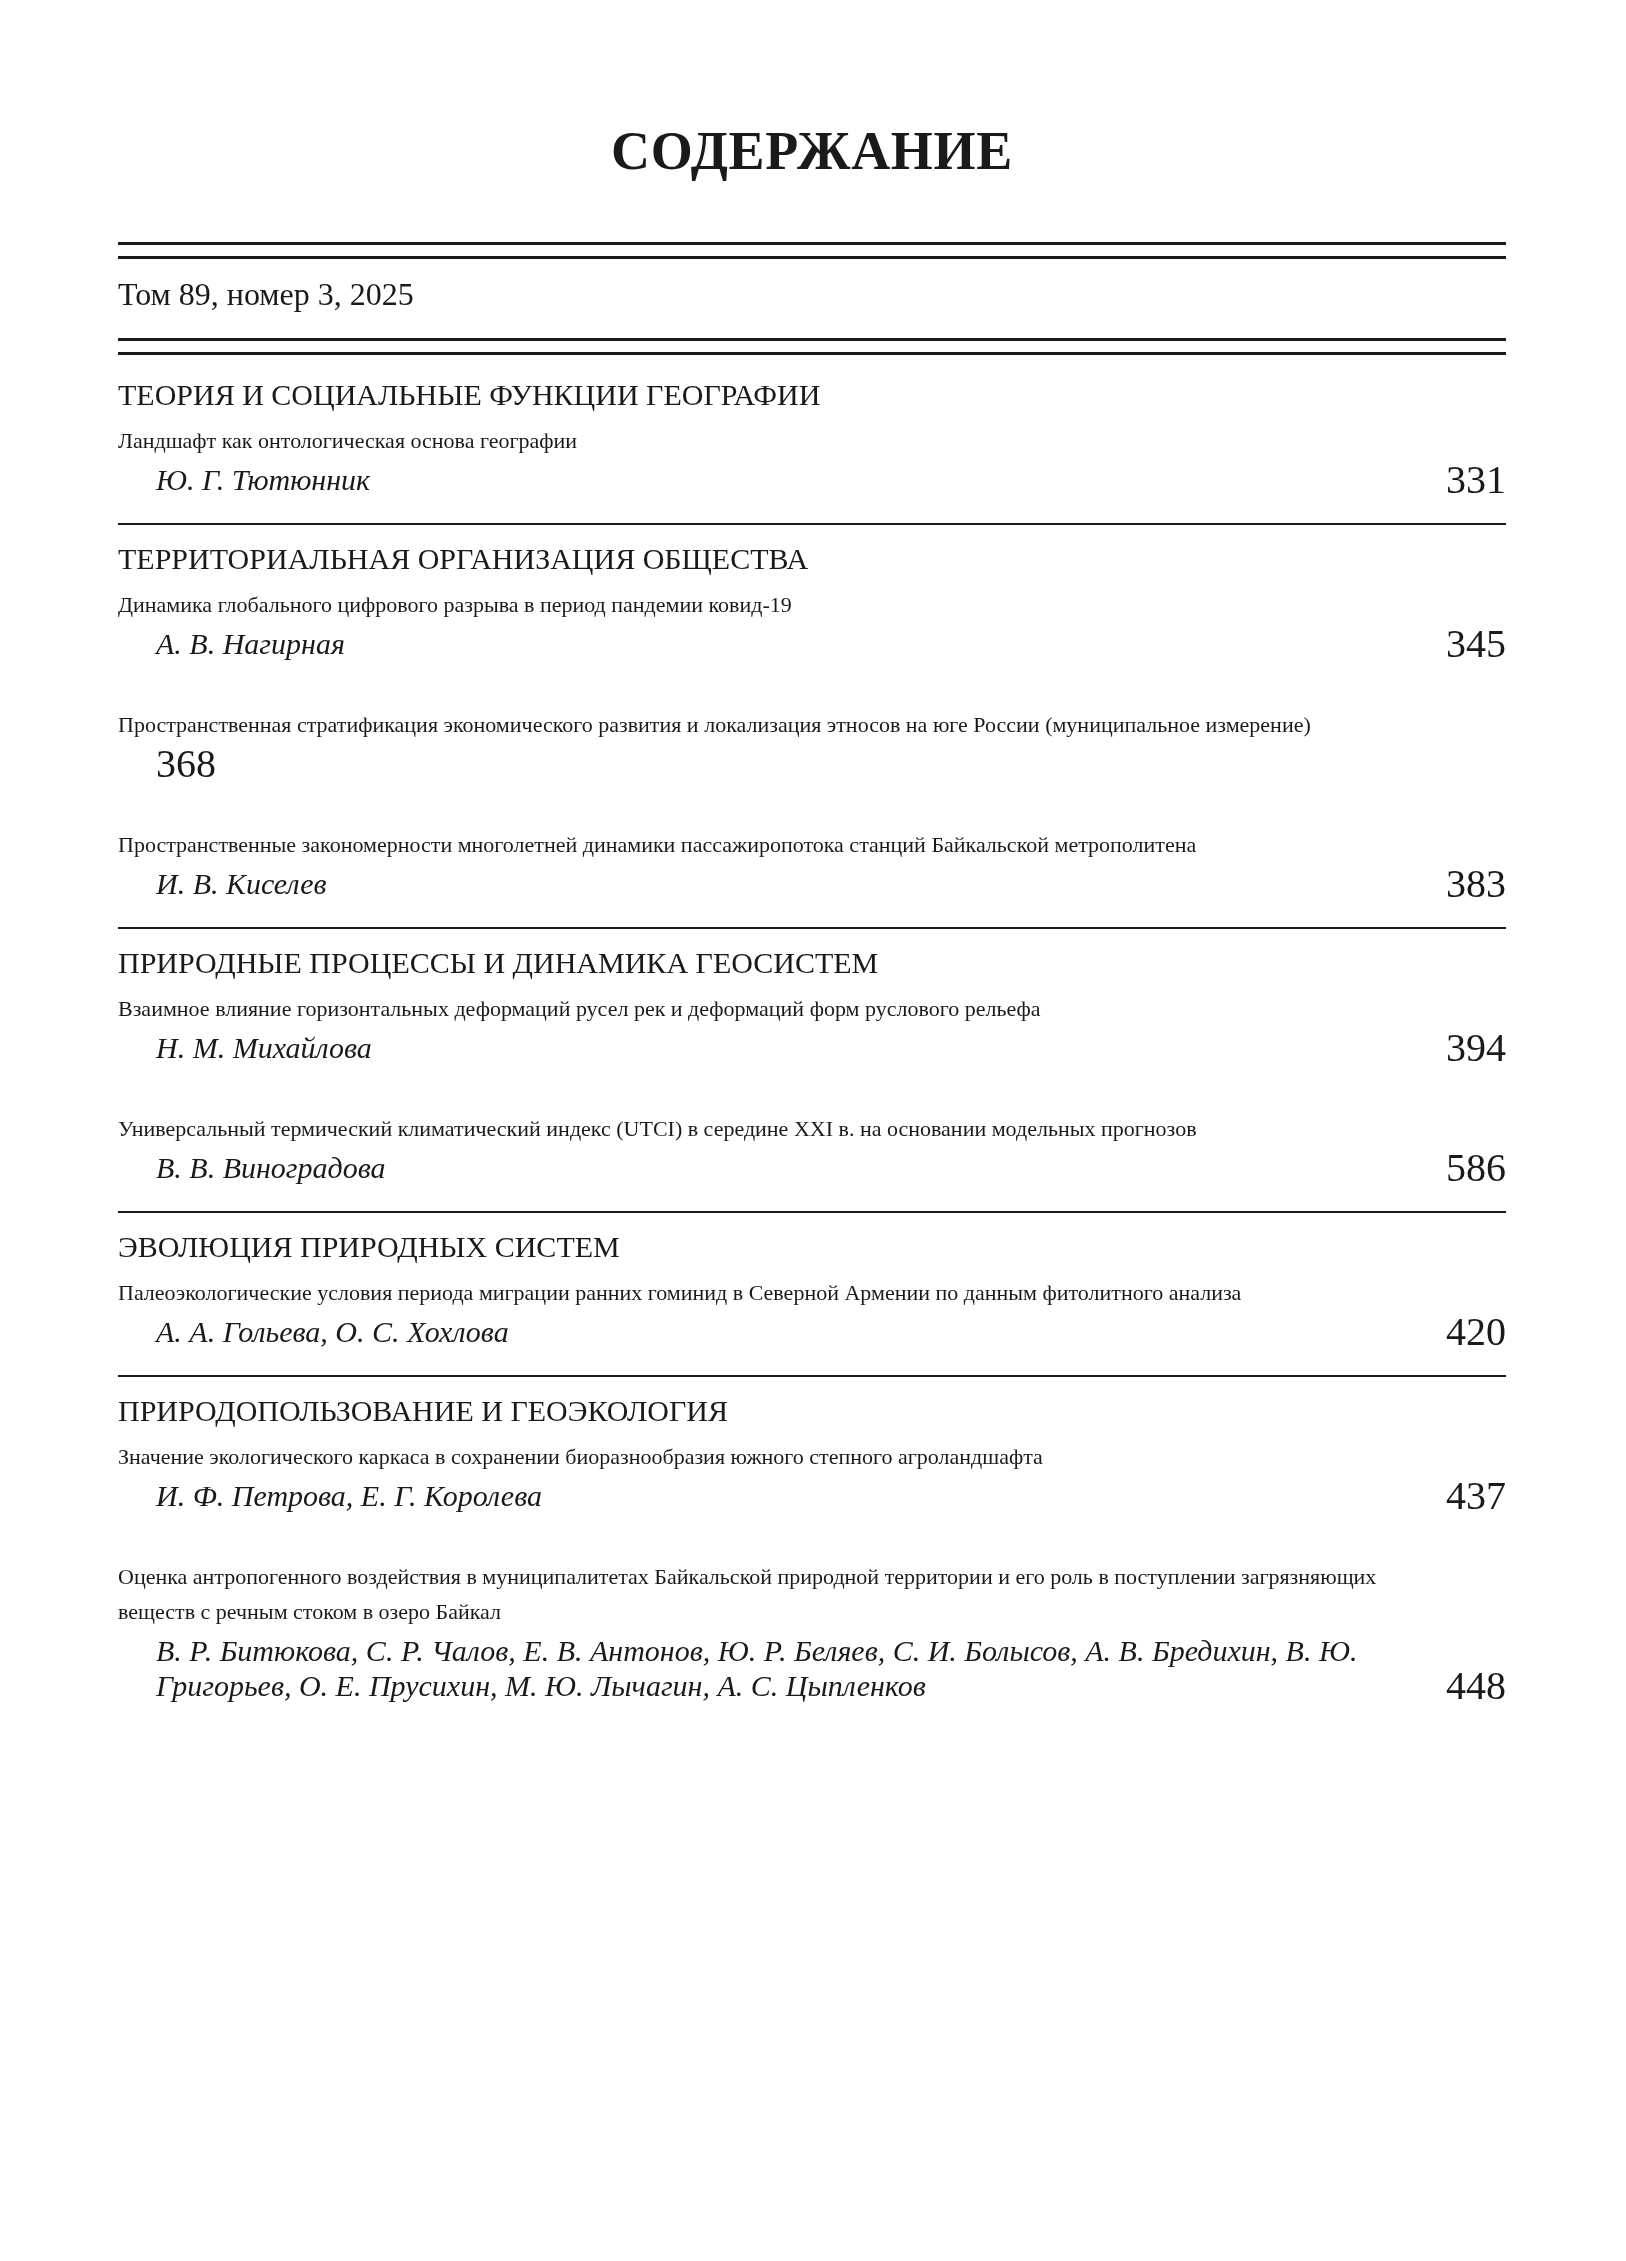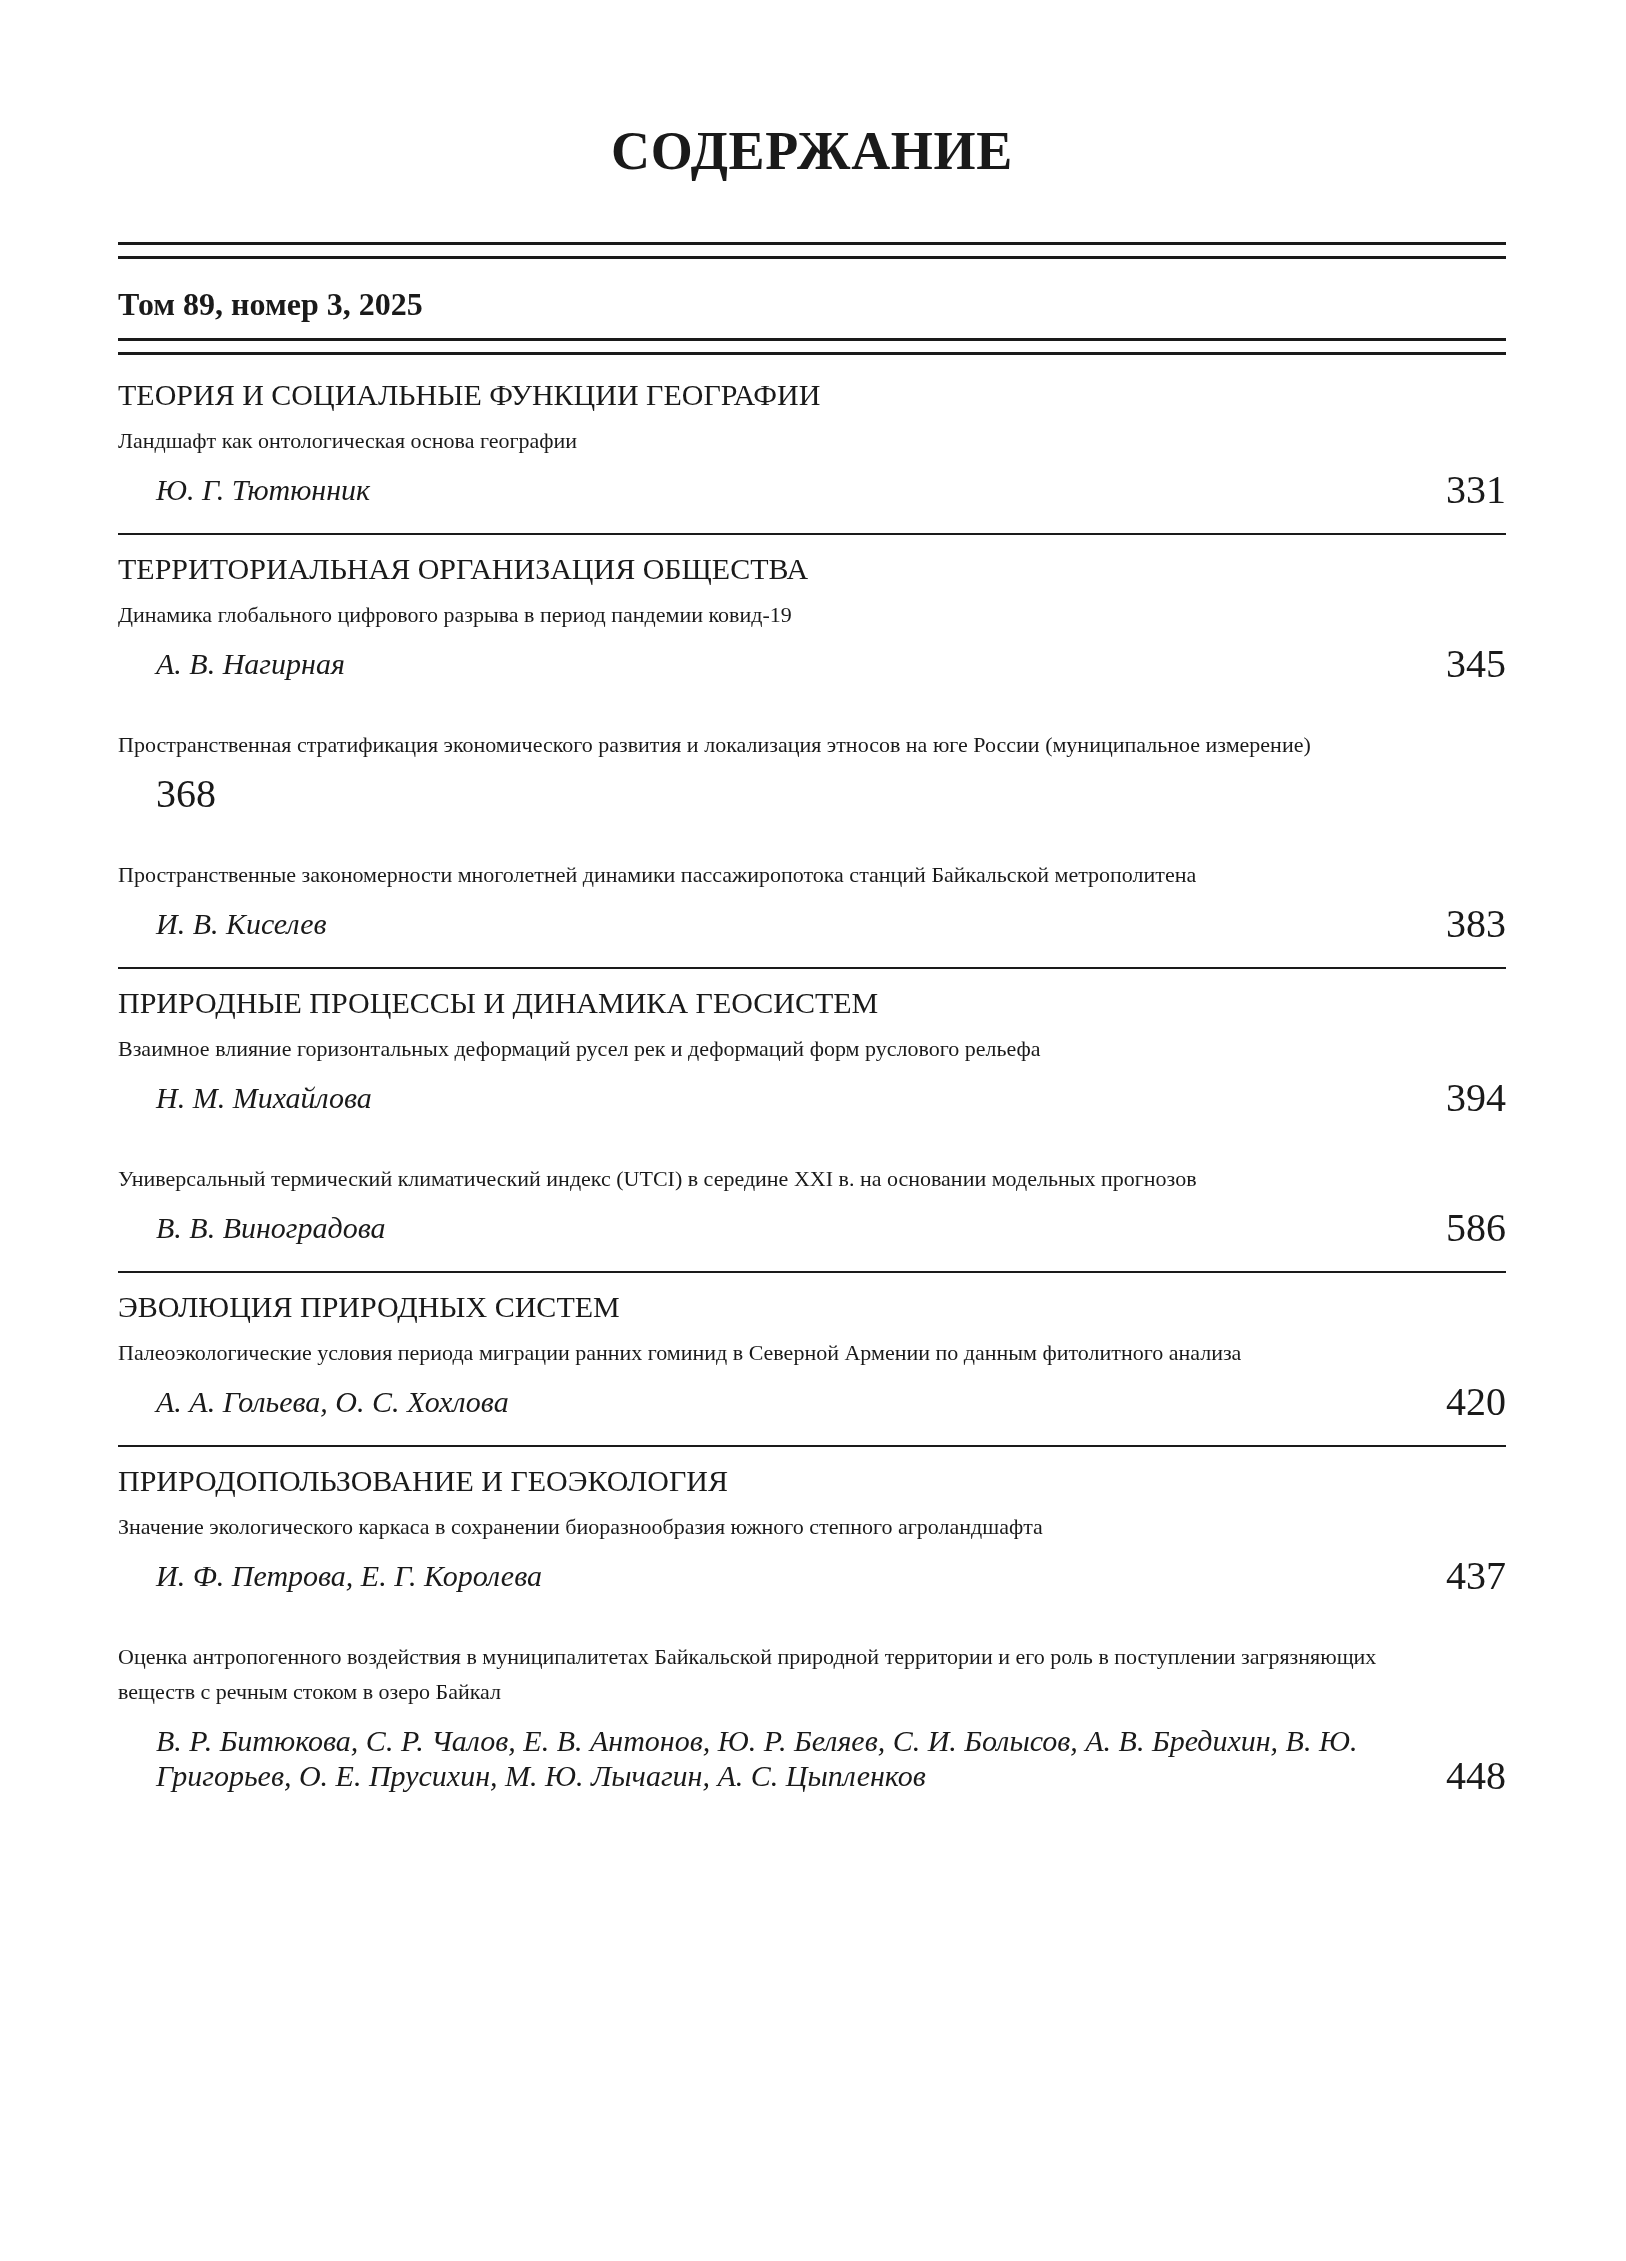--- a/index.html
+++ b/index.html
@@ -7,32 +7,32 @@
       width: 1626px; height: 2261px; position: relative; overflow: hidden;
       font-family: "Liberation Serif", "DejaVu Serif", serif; color: #1a1a1a;
     }
     .page { position: absolute; left: 118px; top: 0; width: 1388px; }
     .doc-title {
       position: absolute; left: 0; width: 100%; top: 118px; text-align: center;
       font-size: 54px; font-weight: bold; letter-spacing: 0.7px; line-height: 67px;
     }
     .rule { position: absolute; left: 0; width: 100%; height: 2.7px; background: #1a1a1a; }
     .issue {
-      position: absolute; left: 0; top: 284px; font-size: 32px; font-weight: bold; line-height: 40px;
+      position: absolute; left: 0; top: 274px; font-size: 32px; font-weight: normal; line-height: 40px;
     }
     .toc { position: absolute; left: 0; top: 376px; width: 100%; }
     .section-head {
       text-align: left; font-weight: normal; font-size: 30px; line-height: 38px;
       margin: 0 0 9.4px 0;
     }
     .article { margin: 0; }
     .article-title { font-size: 22px; line-height: 35px; width: 1330px; }
     .author-line {
       display: flex; justify-content: space-between; align-items: flex-end;
-      margin-top: 14px; padding-left: 38px;
+      margin-top: 4px; padding-left: 38px;
     }
     .authors { font-style: italic; font-size: 30px; line-height: 35px; width: 1209px; }
     .page-num { font-size: 40px; line-height: 35px; text-align: right; }
     .sep { height: 2px; background: #1a1a1a; margin: 25.5px 0 15px 0; }
     .gap { height: 46px; }
   </style>
 </head>
 <body>
 
 <div class="page">

